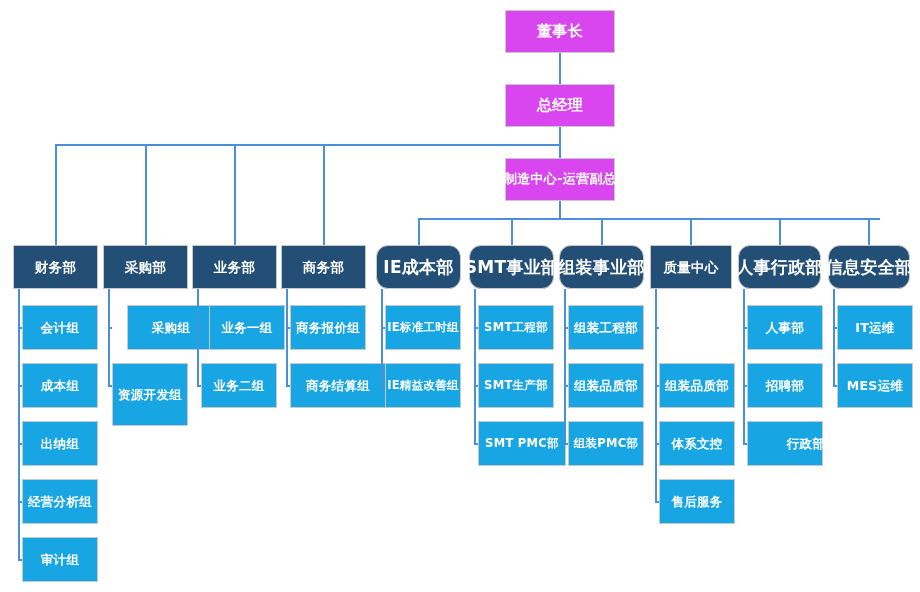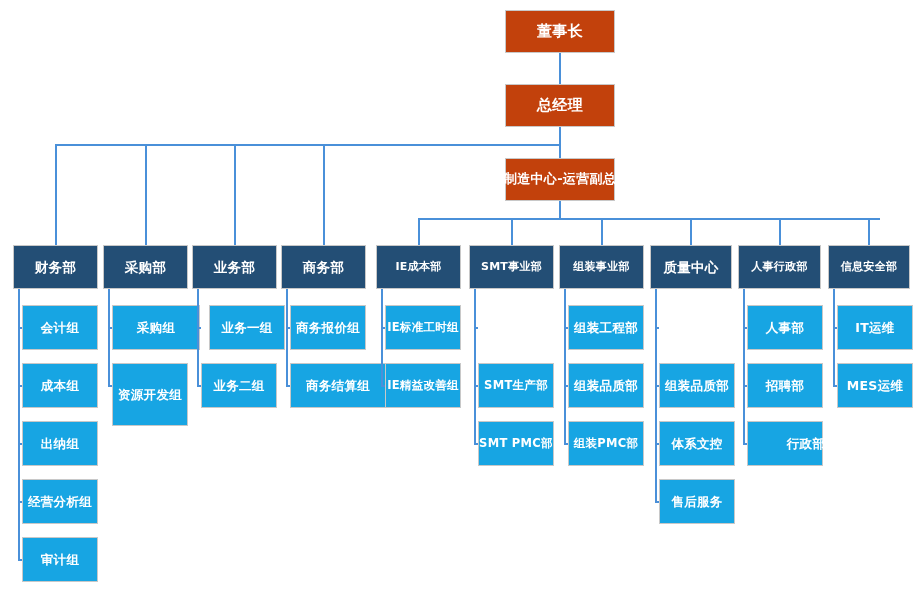--- a/index.html
+++ b/index.html
@@ -24,33 +24,34 @@
     justify-content:center;
     text-align:center;
     color:#ffffff;
     line-height:1.1;
     letter-spacing:0.3px;
     font-weight:700;
     border:1px solid #c8c8c8;
     white-space:nowrap;
   }
   .node.exec{
-    background:#c2410c;
+    background:#d946ef;
     font-size:15px;
   }
   .node.exec.small{
     font-size:13px;
     font-weight:600;
   }
   .node.dept{
     background:#234E75;
     font-size:13.5px;
   }
   .node.dept.narrow{
-    font-size:11px;
+    font-size:17px;
+    border-radius:12px;
   }
   .node.team{
     background:#17A5E3;
     font-size:12.5px;
     font-weight:700;
   }
   .node.team.tight{
     font-size:11.5px;
   }
   .conn{
@@ -83,21 +84,21 @@
     <div class="conn h" style="left: 18px; top: 442.5px; width: 4px;"></div>
     <div class="node team" style="left: 22px; top: 421px; width: 76px; height: 45px;">出纳组</div>
     <div class="conn h" style="left: 18px; top: 500.5px; width: 4px;"></div>
     <div class="node team" style="left: 22px; top: 479px; width: 76px; height: 45px;">经营分析组</div>
     <div class="conn h" style="left: 18px; top: 558.5px; width: 4px;"></div>
     <div class="node team" style="left: 22px; top: 537px; width: 76px; height: 45px;">审计组</div>
     <div class="conn v" style="left: 144.5px; top: 144px; height: 101px;"></div>
     <div class="node dept" style="left: 103px; top: 245px; width: 85px; height: 44px;">采购部</div>
     <div class="conn v" style="left: 108px; top: 289px; height: 96.5px;"></div>
     <div class="conn h" style="left: 108px; top: 326.5px; width: 4px;"></div>
-    <div class="node team" style="left: 112px; top: 305px; width: 88px; height: 45px;">采购组</div>
+    <div class="node team" style="left: 127px; top: 305px; width: 88px; height: 45px;">采购组</div>
     <div class="conn h" style="left: 108px; top: 384.5px; width: 4px;"></div>
     <div class="node team" style="left: 112px; top: 363px; width: 76px; height: 63px;">资源开发组</div>
     <div class="conn v" style="left: 233.5px; top: 144px; height: 101px;"></div>
     <div class="node dept" style="left: 192px; top: 245px; width: 85px; height: 44px;">业务部</div>
     <div class="conn v" style="left: 197px; top: 289px; height: 96.5px;"></div>
     <div class="conn h" style="left: 197px; top: 326.5px; width: 4px;"></div>
     <div class="node team" style="left: 201px; top: 305px; width: 76px; height: 45px; margin-left: 8px;">业务一组</div>
     <div class="conn h" style="left: 197px; top: 384.5px; width: 4px;"></div>
     <div class="node team" style="left: 201px; top: 363px; width: 76px; height: 45px;">业务二组</div>
     <div class="conn v" style="left: 322.5px; top: 144px; height: 101px;"></div>
@@ -111,24 +112,25 @@
     <div class="node dept narrow" style="left: 376px; top: 245px; width: 85px; height: 44px;">IE成本部</div>
     <div class="conn v" style="left: 381px; top: 289px; height: 96.5px;"></div>
     <div class="conn h" style="left: 381px; top: 326.5px; width: 4px;"></div>
     <div class="node team tight" style="left: 385px; top: 305px; width: 76px; height: 45px;">IE标准工时组</div>
     <div class="conn h" style="left: 381px; top: 384.5px; width: 4px;"></div>
     <div class="node team tight" style="left: 385px; top: 363px; width: 76px; height: 45px;">IE精益改善组</div>
     <div class="conn v" style="left: 510.5px; top: 218px; height: 27px;"></div>
     <div class="node dept narrow" style="left: 469px; top: 245px; width: 85px; height: 44px;">SMT事业部</div>
     <div class="conn v" style="left: 474px; top: 289px; height: 154.5px;"></div>
     <div class="conn h" style="left: 474px; top: 326.5px; width: 4px;"></div>
+    <div class="node team tight" style="left: 478px; top: 305px; width: 76px; height: 45px;">SMT工程部</div>
     <div class="conn h" style="left: 474px; top: 384.5px; width: 4px;"></div>
     <div class="node team tight" style="left: 478px; top: 363px; width: 76px; height: 45px;">SMT生产部</div>
     <div class="conn h" style="left: 474px; top: 442.5px; width: 4px;"></div>
-    <div class="node team tight" style="left: 478px; top: 421px; width: 76px; height: 45px;">SMT PMC部</div>
+    <div class="node team tight" style="left: 478px; top: 421px; width: 88px; height: 45px;">SMT PMC部</div>
     <div class="conn v" style="left: 600.5px; top: 218px; height: 27px;"></div>
     <div class="node dept narrow" style="left: 559px; top: 245px; width: 85px; height: 44px;">组装事业部</div>
     <div class="conn v" style="left: 564px; top: 289px; height: 154.5px;"></div>
     <div class="conn h" style="left: 564px; top: 326.5px; width: 4px;"></div>
     <div class="node team" style="left: 568px; top: 305px; width: 76px; height: 45px;">组装工程部</div>
     <div class="conn h" style="left: 564px; top: 384.5px; width: 4px;"></div>
     <div class="node team" style="left: 568px; top: 363px; width: 76px; height: 45px;">组装品质部</div>
     <div class="conn h" style="left: 564px; top: 442.5px; width: 4px;"></div>
     <div class="node team tight" style="left: 568px; top: 421px; width: 76px; height: 45px;">组装PMC部</div>
     <div class="conn v" style="left: 690px; top: 218px; height: 27px;"></div>

